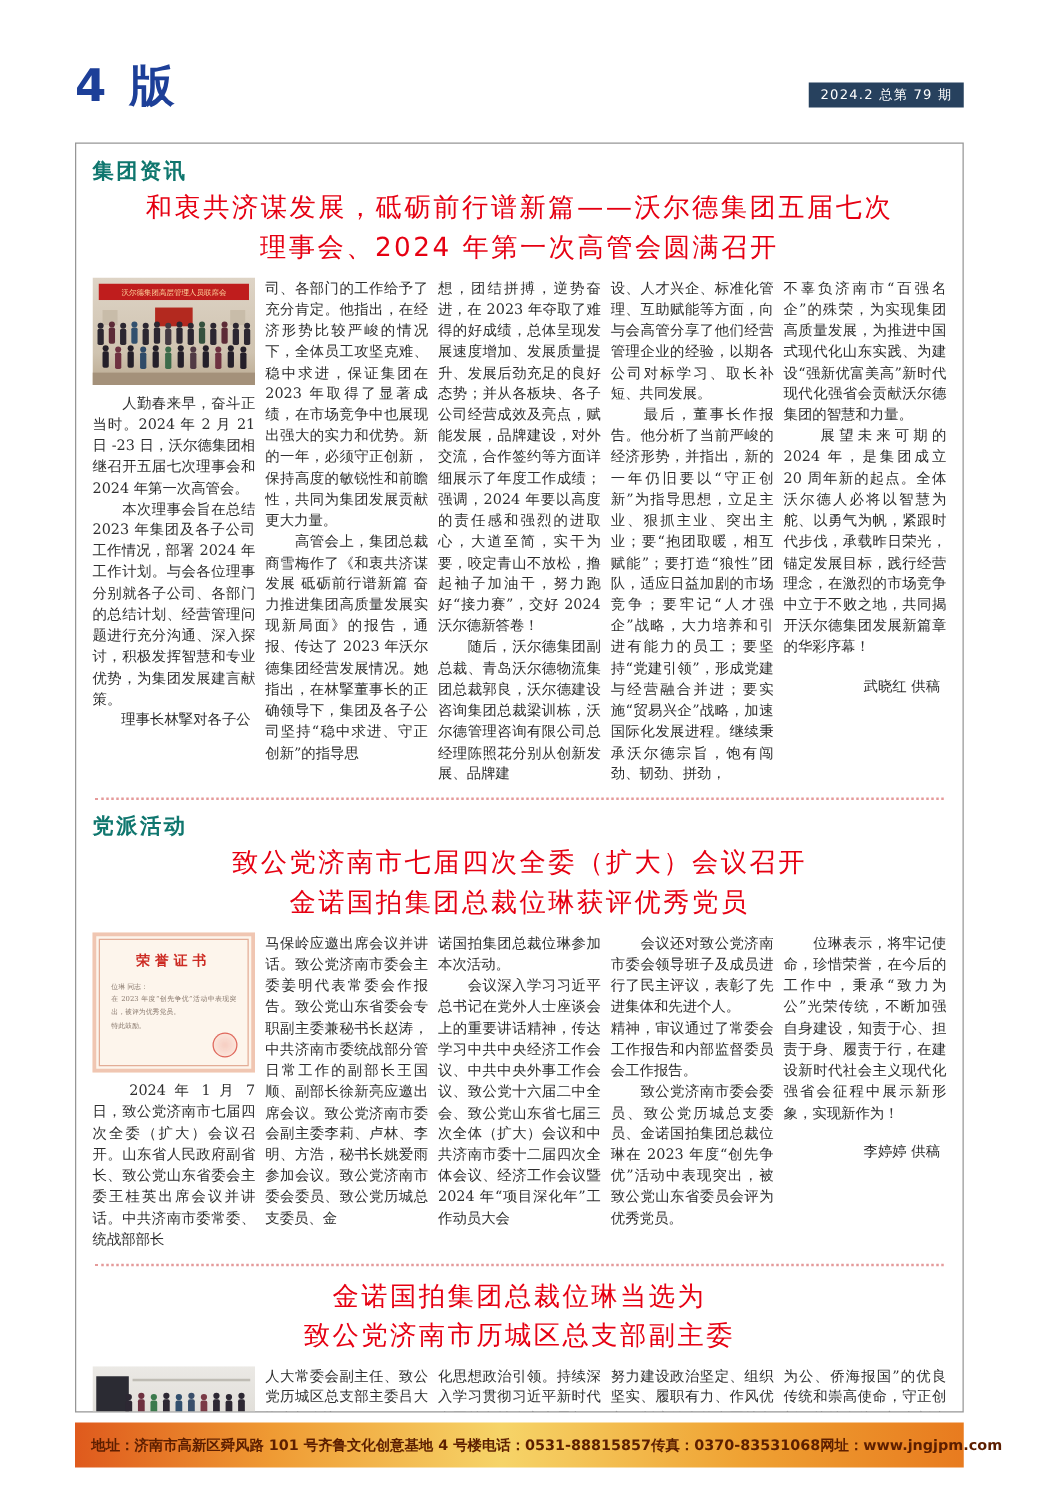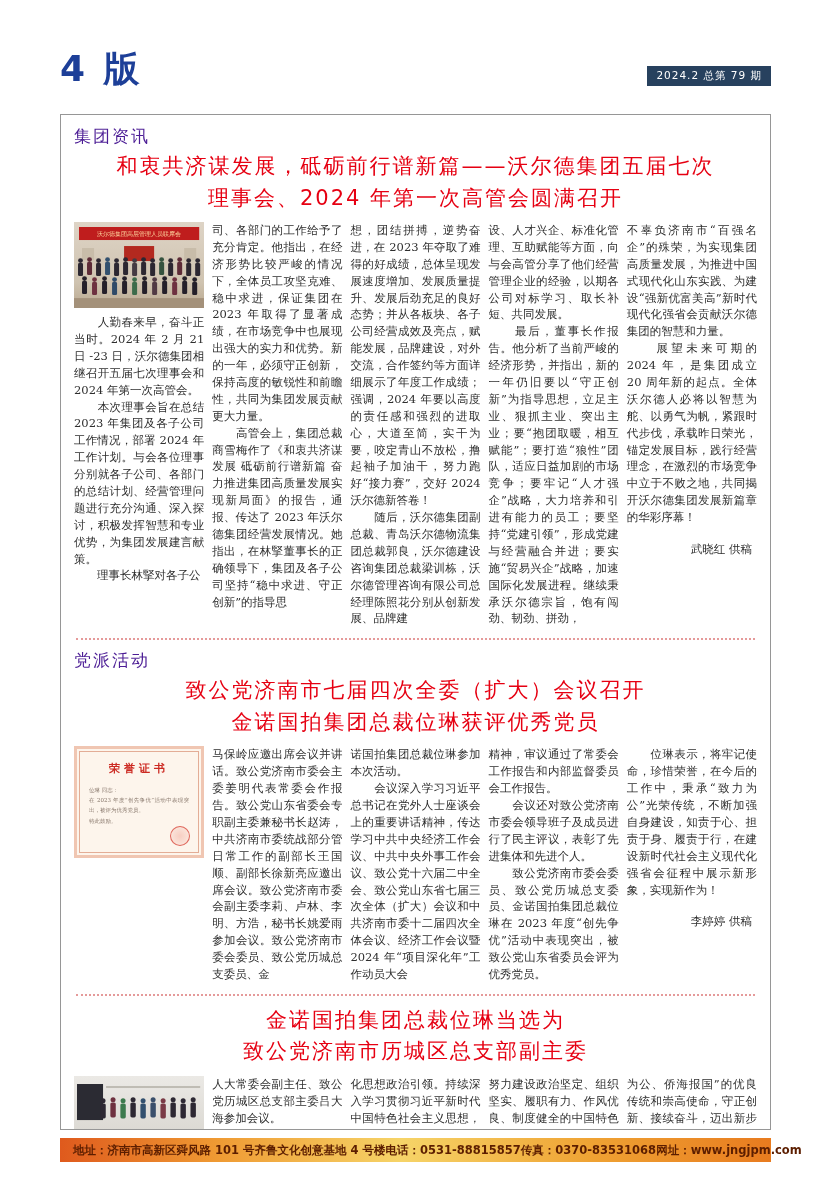--- a/index.html
+++ b/index.html
@@ -8,41 +8,41 @@
   .page { padding:52px 60px 0; }
 
   
   .masthead { display:flex; justify-content:space-between; align-items:flex-end; height:42px; margin-bottom:20px; }
   .page-num { font-family:"DejaVu Sans","Liberation Sans",sans-serif; font-size:36px; font-weight:900; color:#1d3f98; letter-spacing:3px; }
   .issue-badge { background:#27415e; color:#fff; font-family:"DejaVu Sans","Liberation Sans",sans-serif; font-size:10.5px; padding:3px 9px; margin-bottom:8px; letter-spacing:1px; }
 
   
   .paper { border:1px solid #969696; padding:8px 13px 4px; height:1016px; overflow:hidden; }
 
-  .section-label { font-family:"DejaVu Sans","Liberation Sans",sans-serif; font-size:17px; font-weight:normal; color:#4c1d95; letter-spacing:2px; margin:2px 0 3px; }
+  .section-label { font-family:"DejaVu Sans","Liberation Sans",sans-serif; font-size:17px; font-weight:bold; color:#0f766e; letter-spacing:2px; margin:2px 0 3px; }
   .headline { text-align:center; color:#e60012; font-family:"DejaVu Sans","Liberation Sans",sans-serif; font-weight:400; font-size:21px; line-height:1.5; letter-spacing:2px; margin:1px 0 8px; }
   .headline .hl2 { display:block; }
 
   .cols { display:flex; gap:8px; }
   .col { flex:1 1 0; min-width:0; font-size:11.5px; line-height:1.47; text-align:justify; }
   .para { text-align:justify; }
   .byline { text-align:right; margin-top:15px; padding-right:5px; }
   .divider { border-top:2px dotted #e59a9a; margin:11px 2px 9px; }
 
   .figure { width:100%; margin-bottom:6px; display:block; }
   .figure svg { display:block; width:100%; height:auto; }
 
   
   .cert { height:112px; background:#fdf5ec; border:3px solid #f0c6b2; outline:1px solid #e3ad96; outline-offset:-6px; position:relative; margin-bottom:6px; padding-top:12px; overflow:hidden; }
   .cert-title { text-align:center; color:#cc2a22; font-weight:bold; font-size:11px; letter-spacing:4px; margin-bottom:7px; }
   .cert-line { font-size:5.5px; color:#8a7a6e; line-height:1.9; padding:0 12px; }
   .cert-seal { position:absolute; right:11px; bottom:9px; width:20px; height:20px; border:1.5px solid rgba(214,60,48,.75); border-radius:50%; background:radial-gradient(circle, rgba(230,90,70,.25), rgba(230,90,70,.05)); }
 
   
-  .footbar { margin:8px 60px 0; height:24px; display:flex; align-items:center; justify-content:space-between; padding:0 12px 0 13px;
+  .footbar { margin:8px 60px 0; height:36px; display:flex; align-items:center; justify-content:space-between; padding:0 12px 0 13px;
     background:linear-gradient(90deg,#df5a1d 0%,#ef9a33 22%,#f6d468 48%,#efa233 75%,#e87b1f 100%);
     font-family:"DejaVu Sans","Liberation Sans",sans-serif; font-weight:bold; font-size:11.5px; color:#5c1e00; white-space:nowrap; }
 </style>
 </head>
 <body>
 
 <div class="page">
 
   <div class="masthead">
     <div class="page-num">4 版</div>
@@ -149,31 +149,34 @@
       </h2>
       <div class="cols">
         <div class="col">
           <div class="cert">
             <div class="cert-title">荣誉证书</div>
             <div class="cert-line">位琳 同志：</div>
             <div class="cert-line">在 2023 年度“创先争优”活动中表现突出，被评为优秀党员。</div>
             <div class="cert-line">特此鼓励。</div>
             <div class="cert-seal"></div>
           </div>
+          <div>
+              <p class="para">　　2024 年 1 月 7 日，致公党济南市七届四次全委（扩大）会议召开。山东省人民政府副省长、致公党山东省委会主委王桂英出席会议并讲话。中共济南市委常委、统战部部长</p>
+            </div>
         </div>
         <div class="col">
             <p class="para">马保岭应邀出席会议并讲话。致公党济南市委会主委姜明代表常委会作报告。致公党山东省委会专职副主委兼秘书长赵涛，中共济南市委统战部分管日常工作的副部长王国顺、副部长徐新亮应邀出席会议。致公党济南市委会副主委李莉、卢林、李明、方浩，秘书长姚爱雨参加会议。致公党济南市委会委员、致公党历城总支委员、金</p>
           </div>
         <div class="col">
             <p class="para">诺国拍集团总裁位琳参加本次活动。</p>
             <p class="para">　　会议深入学习习近平总书记在党外人士座谈会上的重要讲话精神，传达学习中共中央经济工作会议、中共中央外事工作会议、致公党十六届二中全会、致公党山东省七届三次全体（扩大）会议和中共济南市委十二届四次全体会议、经济工作会议暨 2024 年“项目深化年”工作动员大会</p>
           </div>
         <div class="col">
+            <p class="para">　　会议还对致公党济南市委会领导班子及成员进行了民主评议，表彰了先进集体和先进个人。</p>
             <p class="para">精神，审议通过了常委会工作报告和内部监督委员会工作报告。</p>
-            <p class="para">　　会议还对致公党济南市委会领导班子及成员进行了民主评议，表彰了先进集体和先进个人。</p>
             <p class="para">　　致公党济南市委会委员、致公党历城总支委员、金诺国拍集团总裁位琳在 2023 年度“创先争优”活动中表现突出，被致公党山东省委员会评为优秀党员。</p>
           </div>
         <div class="col">
           <div>
               <p class="para">　　位琳表示，将牢记使命，珍惜荣誉，在今后的工作中，秉承“致力为公”光荣传统，不断加强自身建设，知责于心、担责于身、履责于行，在建设新时代社会主义现代化强省会征程中展示新形象，实现新作为！</p>
             </div>
           <p class="byline">李婷婷 供稿</p>
         </div>
       </div>
     </section>

